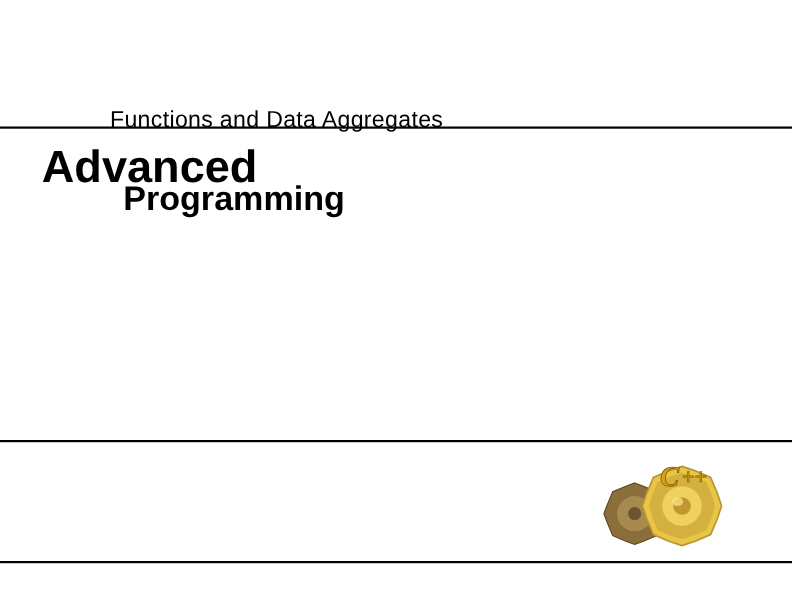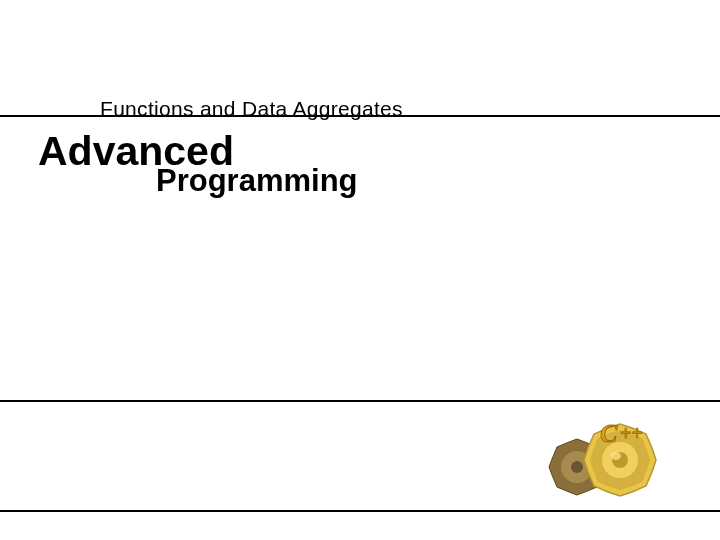--- a/index.html
+++ b/index.html
@@ -39,21 +39,20 @@
       font-weight: bold;
       color: #000;
     }
     .main-title-line2 {
       position: absolute;
       top: 163px;
       left: 112px;
       font-size: 31px;
       font-weight: bold;
       color: #000;
-      margin-left: 44px;
     }
     .divider-mid {
       position: absolute;
       top: 400px;
       left: 0;
       width: 720px;
       height: 2px;
       background: #000;
     }
     .divider-bottom {

